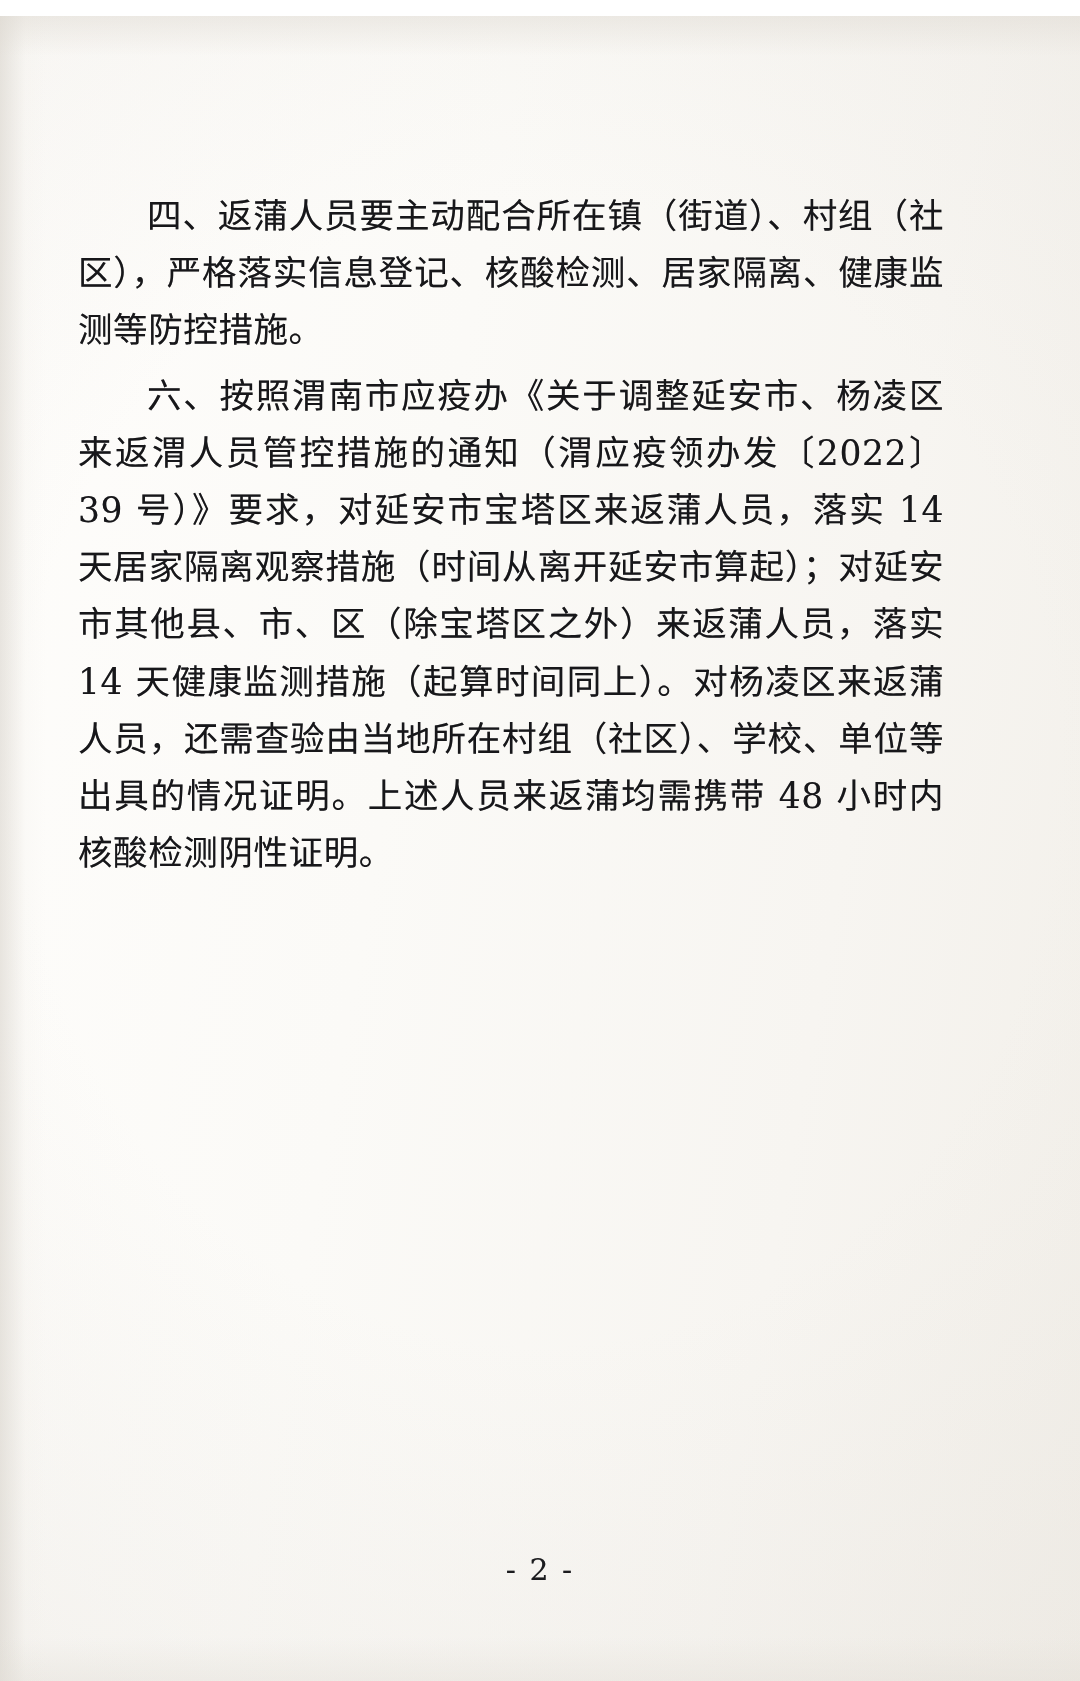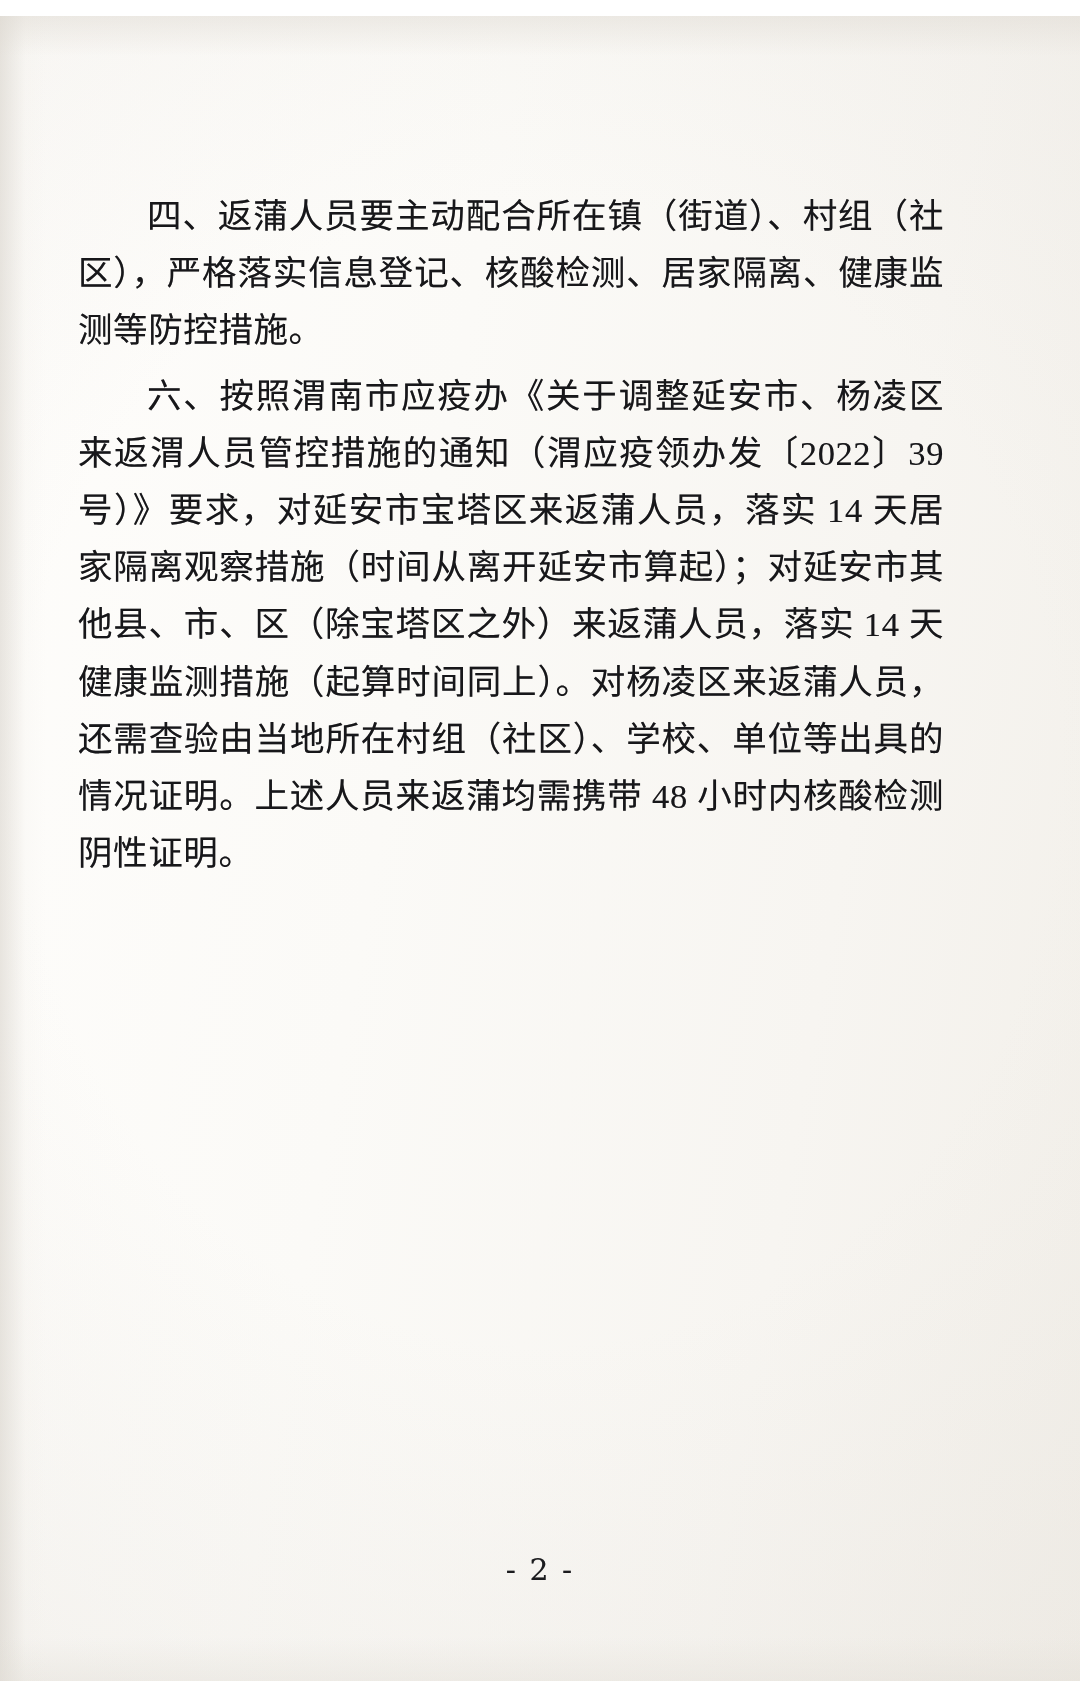--- a/index.html
+++ b/index.html
@@ -63,21 +63,21 @@
     letter-spacing: 0.6px;
     color: #17171a;
     text-align: justify;
     text-justify: inter-character;
     text-indent: 2em;
     font-family: "DejaVu Serif", "Liberation Serif", serif;
     font-weight: 500;
     text-shadow: 0 0 0.6px rgba(20,20,22,0.45);
     -webkit-font-smoothing: antialiased;
   }
-  p.para:last-child { margin-bottom: 0; font-family: Liberation Serif, serif; }
+  p.para:last-child { margin-bottom: 0; }
 
   .footer {
     position: absolute;
     left: 0;
     top: 1536px;
     width: 1080px;
     text-align: center;
   }
   .page-number {
     display: inline-block;

